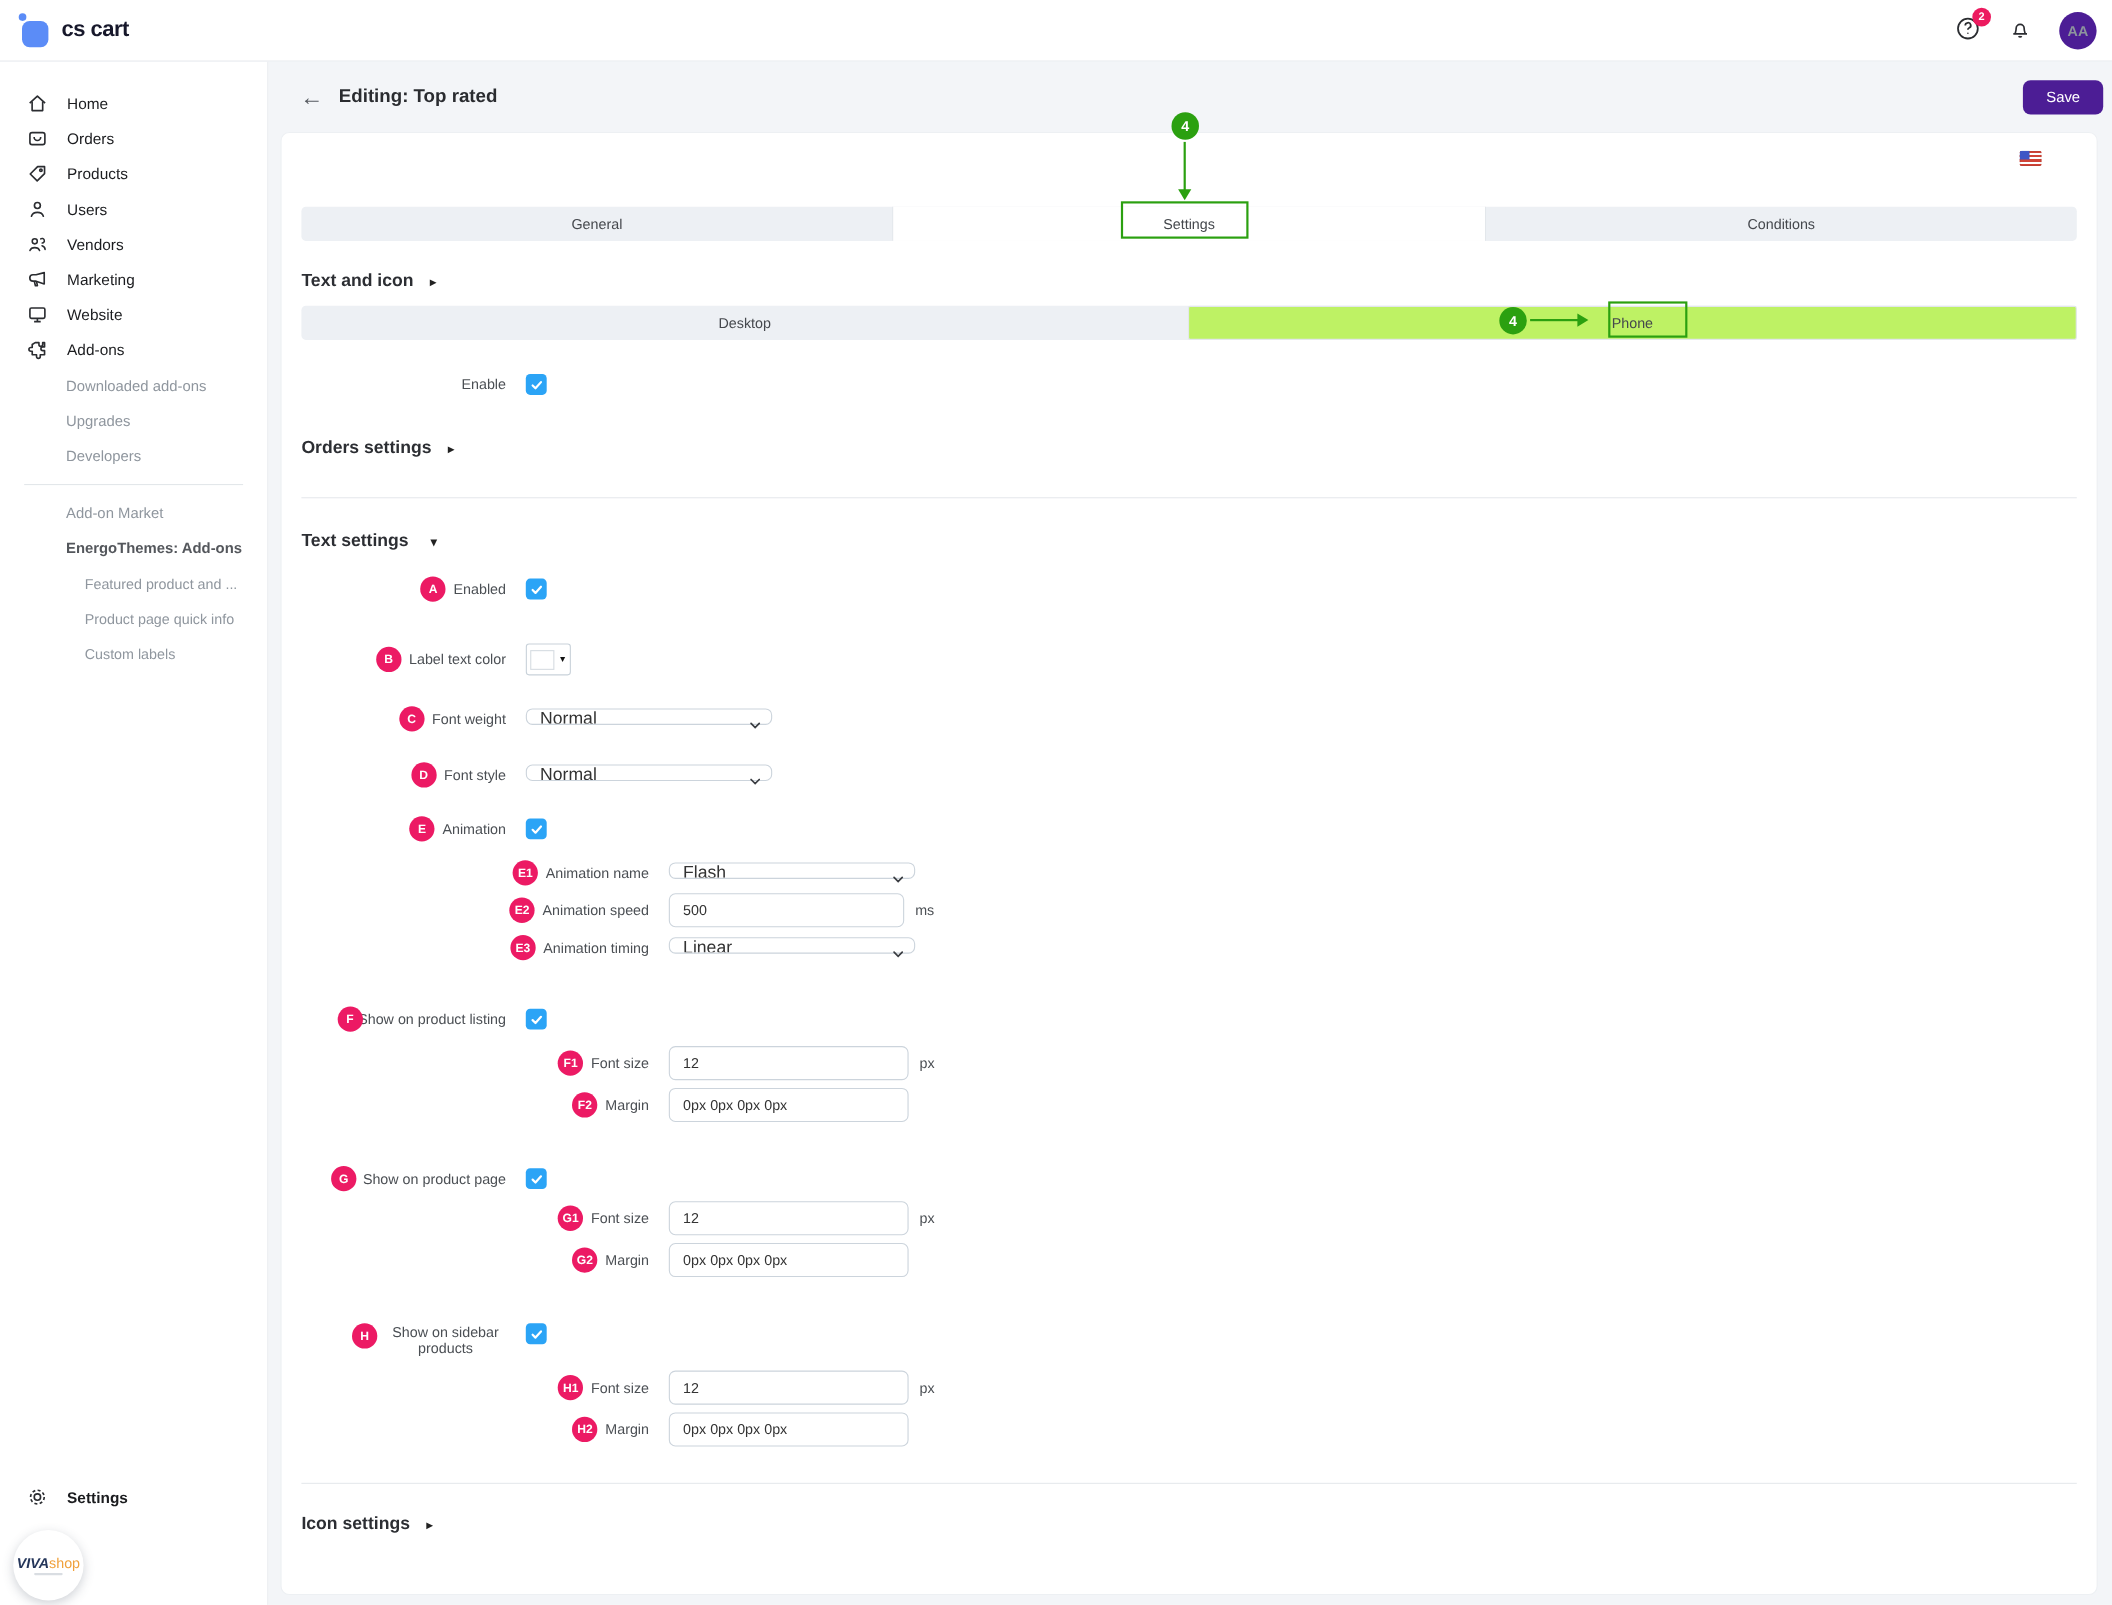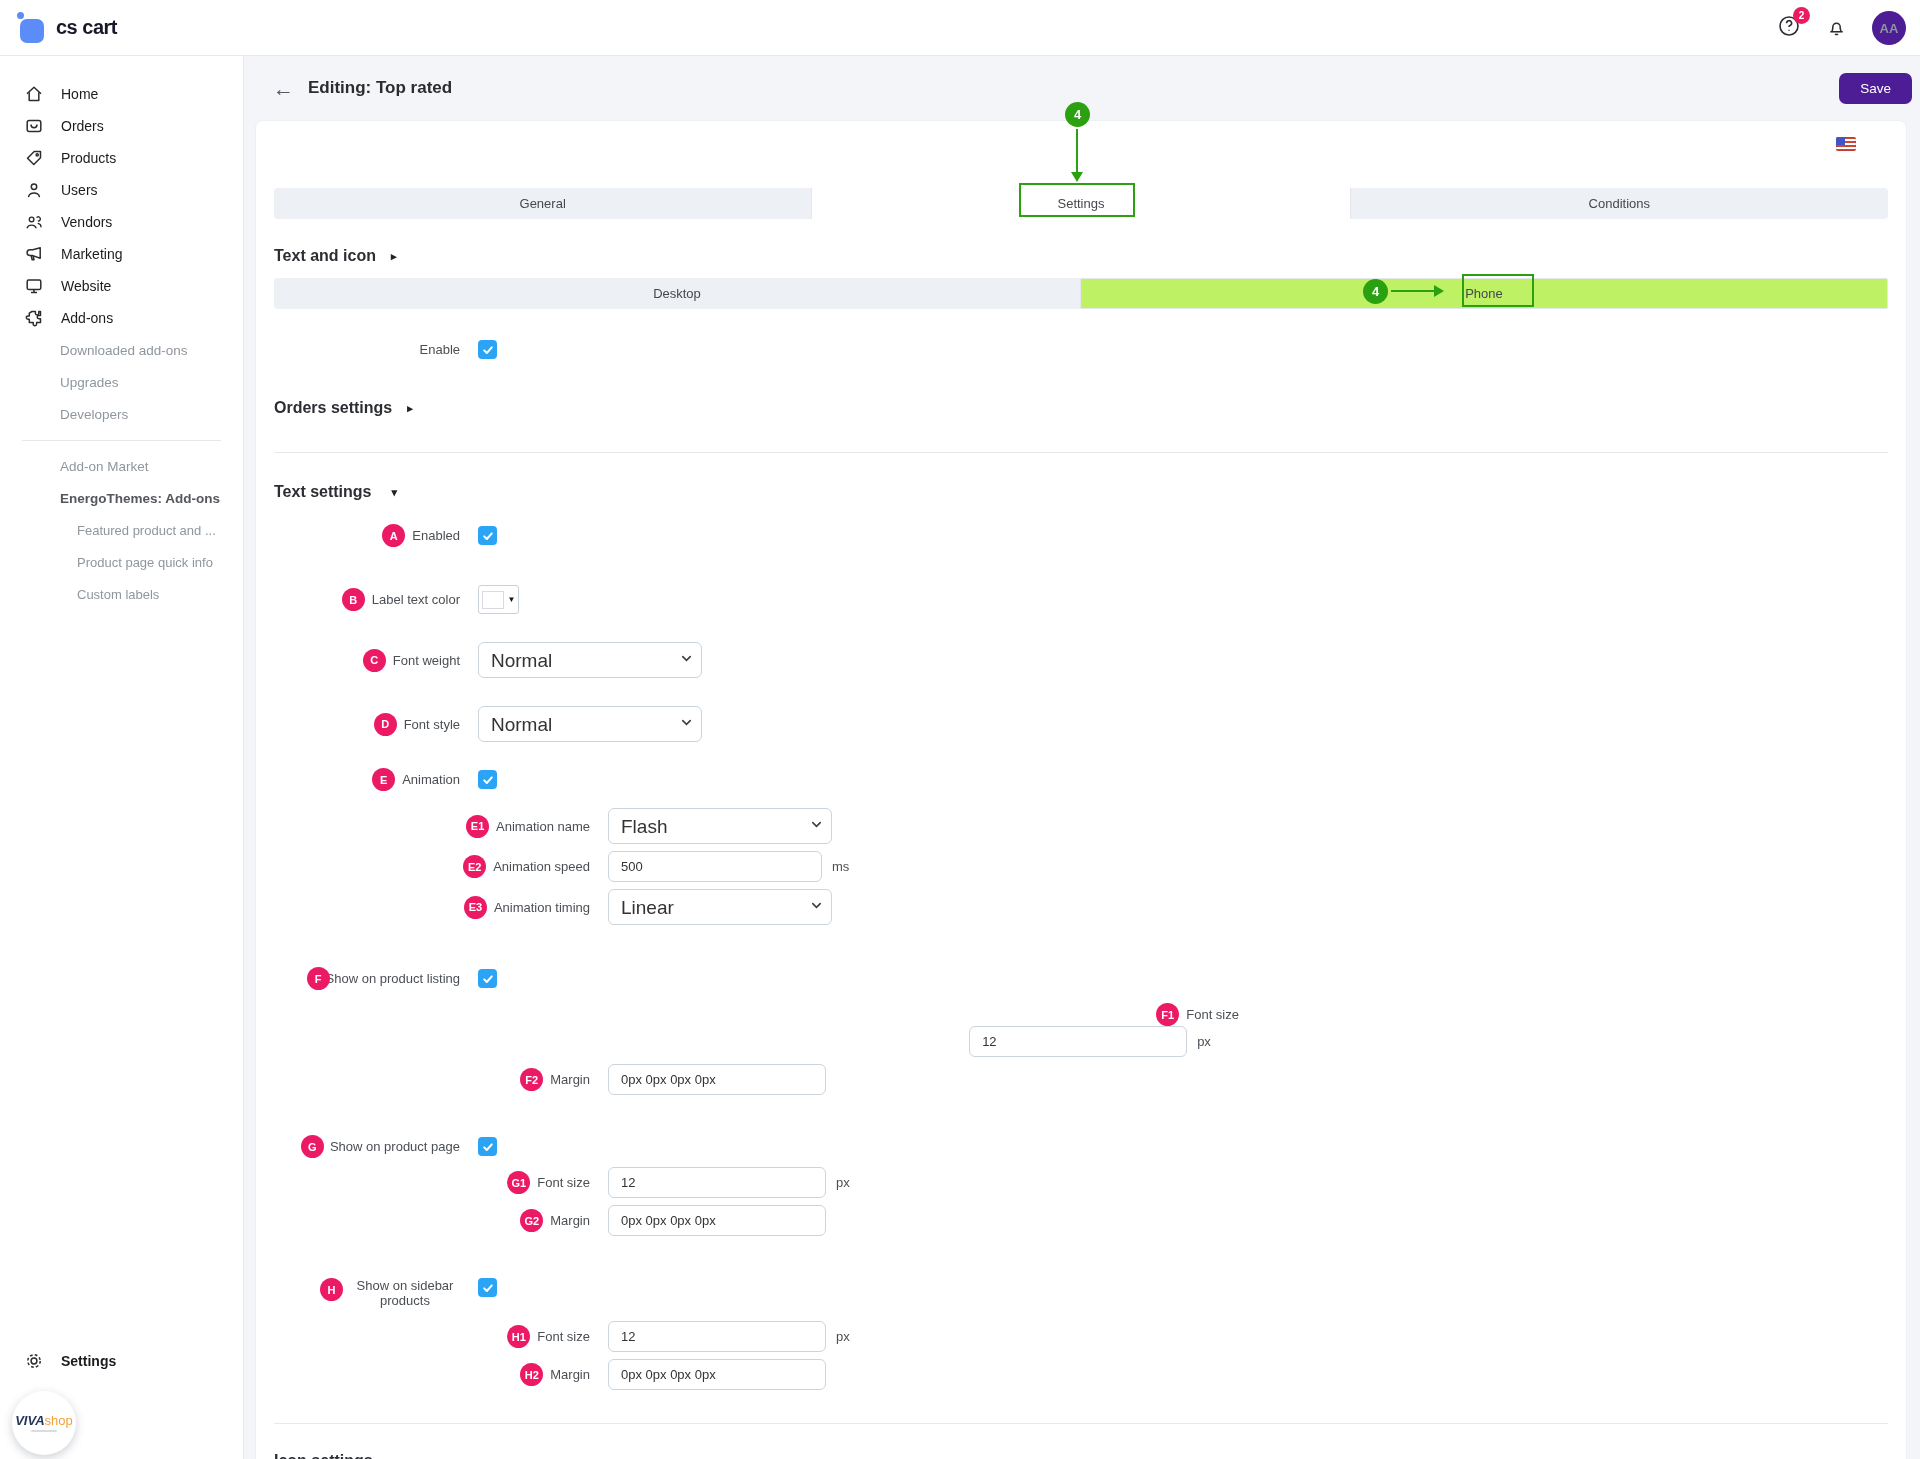--- a/index.html
+++ b/index.html
@@ -69,39 +69,39 @@
 
   
   .frow { display:flex; align-items:center; }
   .lblbox { width:186px; flex:none; display:flex; justify-content:flex-end; align-items:center; gap:7px; }
   .frow.sub .lblbox { width:316px; }
   .flabel { font-size:13px; color:#4b4f54; text-align:left; }
   .badge { width:23px; height:23px; border-radius:50%; background:#ec1a64; color:#fff; font-size:11px; font-weight:700; display:flex; align-items:center; justify-content:center; flex:none; }
   .ctrl { margin-left:18px; display:flex; align-items:center; gap:10px; }
   .chk { width:19px; height:19px; border-radius:4px; background:#2ba4f6; display:flex; align-items:center; justify-content:center; cursor:pointer; flex:none; }
   .selwrap { position:relative; }
-  select.ctl { -webkit-appearance:none; appearance:none; width:224px; height:36px; border:1px solid #ccd4dc; border-radius:6px; background:#fff; font-family:"Liberation Sans",sans-serif; font-size:19px; color:#333; padding:0 28px 0 12px; cursor:pointer; outline:none; }
+  select.ctl { -webkit-appearance:none; appearance:none; width:224px; height:15px; border:1px solid #ccd4dc; border-radius:6px; background:#fff; font-family:"Liberation Sans",sans-serif; font-size:16px; color:#333; padding:0 28px 0 12px; cursor:pointer; outline:none; }
   .sel-chev { position:absolute; right:9px; top:9px; pointer-events:none; }
   input.ctl { width:218px; height:31px; border:1px solid #ccd4dc; border-radius:6px; background:#fff; font-family:"Liberation Sans",sans-serif; font-size:13px; color:#333; padding:0 12px; outline:none; }
   input.ctl.narrow { width:214px; }
   .suffix { font-size:13px; color:#4b4f54; }
   .colorpick { width:41px; height:29px; border:1px solid #c9d2da; border-radius:3px; background:#fff; display:flex; align-items:center; justify-content:center; gap:4px; cursor:pointer; }
   .swatch { width:22px; height:18px; border:1px solid #d6dce2; background:#fff; }
   .cp-arrow { font-size:8px; color:#111; }
   .wraplbl { width:110px; text-align:center; }
   .frow.top { align-items:flex-start; }
   .frow.top .lblbox { align-items:flex-start; }
   .frow.top .badge { margin-top:0; }
   .divider { border:none; border-top:1px solid #e6e9ed; margin-top:33px; }
 
   
   .mt-enable { margin-top:31px; }
   .mt-a { margin-top:21px; } .mt-b { margin-top:38px; } .mt-c { margin-top:28px; } .mt-d { margin-top:28px; }
   .mt-e { margin-top:26px; } .mt-e1 { margin-top:17px; } .mt-s { margin-top:7px; }
-  .mt-f { margin-top:42px; } .mt-f1 { margin-top:13px;flex-direction:column; }
+  .mt-f { margin-top:42px; } .mt-f1 { margin-top:13px; }
   .mt-g { margin-top:40px; } .mt-g1 { margin-top:9px; }
   .mt-h { margin-top:42px; } .mt-h1 { margin-top:13px; }
   .h-icon-settings { margin-top:26px; }
 
   
   .anno { position:absolute; z-index:6; }
   .anno-circle { width:25px; height:25px; border-radius:50%; background:#2ba010; color:#fff; font-size:13px; font-weight:700; display:flex; align-items:center; justify-content:center; }
   .shaft-v { width:2px; background:#2ba010; }
   .shaft-h { height:2px; background:#2ba010; }
   .head-down { width:0; height:0; border-left:6px solid transparent; border-right:6px solid transparent; border-top:10px solid #2ba010; }

